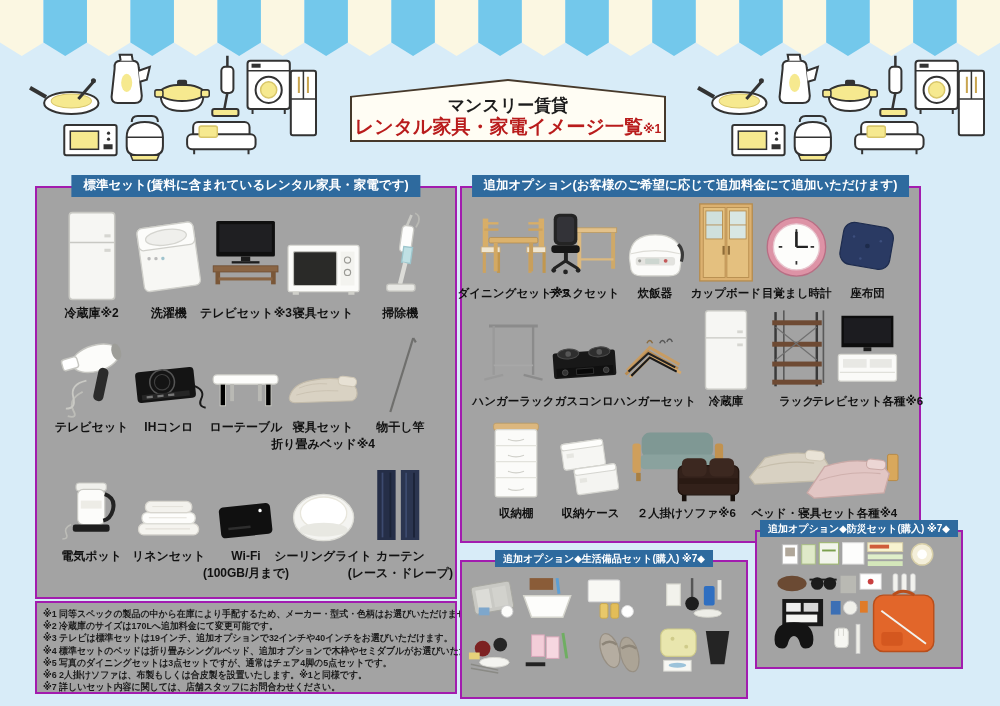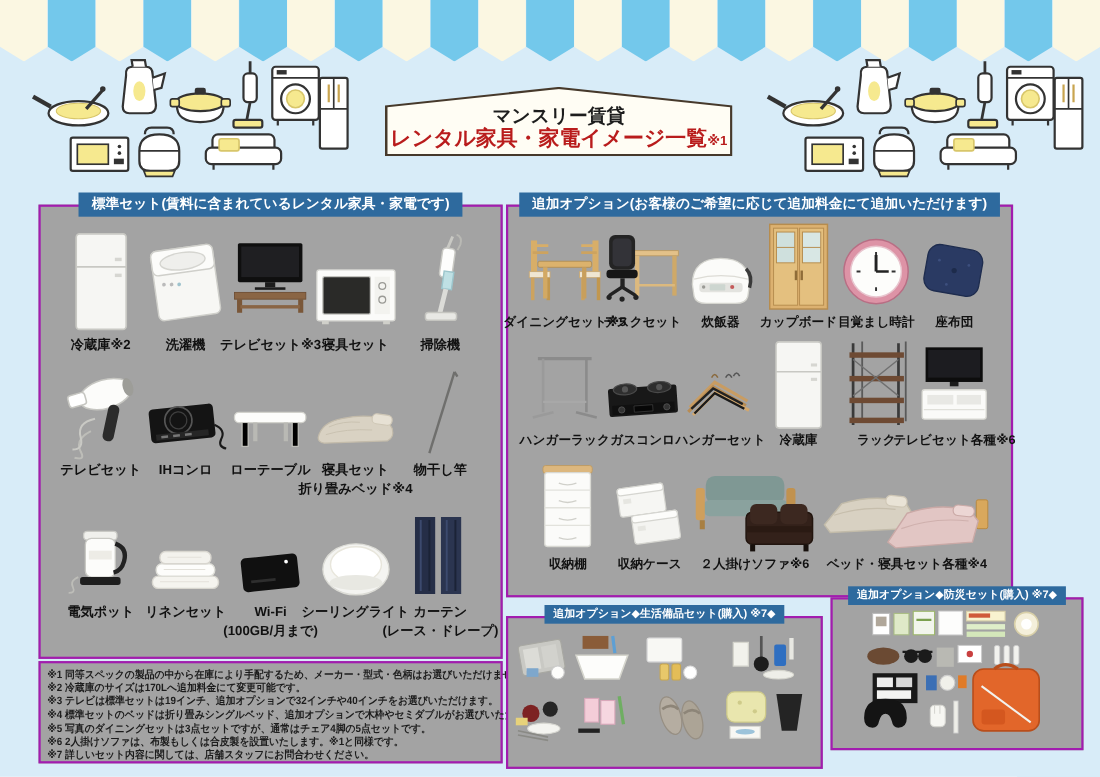--- a/index.html
+++ b/index.html
@@ -19,21 +19,21 @@
             display:flex;flex-direction:column;align-items:center;justify-content:flex-end;padding-bottom:1px;}
   .t1{font-size:17px;font-weight:bold;color:#1d1d1d;line-height:1.25;}
   .t2{font-size:19px;font-weight:bold;color:#b91c1c;line-height:1.2;}
   .t2 .note{font-size:12px;}
   
   .panel{position:absolute;background:#a3a3a3;border:2px solid #a21caf;box-sizing:border-box;}
   .p-std{left:35px;top:186px;width:422px;height:413px;}
   .p-opt{left:460px;top:186px;width:461px;height:357px;}
   .p-notes{left:35px;top:601px;width:422px;height:93px;}
   .p-liv{left:460px;top:560px;width:288px;height:139px;}
-  .p-bou{left:755px;top:543px;width:230px;height:139px;}
+  .p-bou{left:755px;top:530px;width:208px;height:139px;}
   .phead{position:absolute;top:-13px;left:50%;transform:translateX(-50%);background:#2e6a9e;color:#fff;
          font-weight:bold;font-size:12.5px;white-space:nowrap;padding:4px 12px;line-height:1.1;}
   .phead.small{font-size:10px;padding:3px 8px;top:-12px;}
   
   .row{display:flex;padding:0 16px;}
   .p-std .row1{margin-top:14px}.p-std .row2{margin-top:10px}.p-std .row3{margin-top:10px}
   .p-opt .row1{margin-top:12px}.p-opt .row2{margin-top:7px}.p-opt .row3{margin-top:7px}
   .cell{display:flex;flex-direction:column;align-items:center;min-width:0;}
   .w20{width:20%}.w16{width:16.666%}
   .c18{width:18%}.c17{width:17%}.c28{width:28%}.c37{width:37%}

